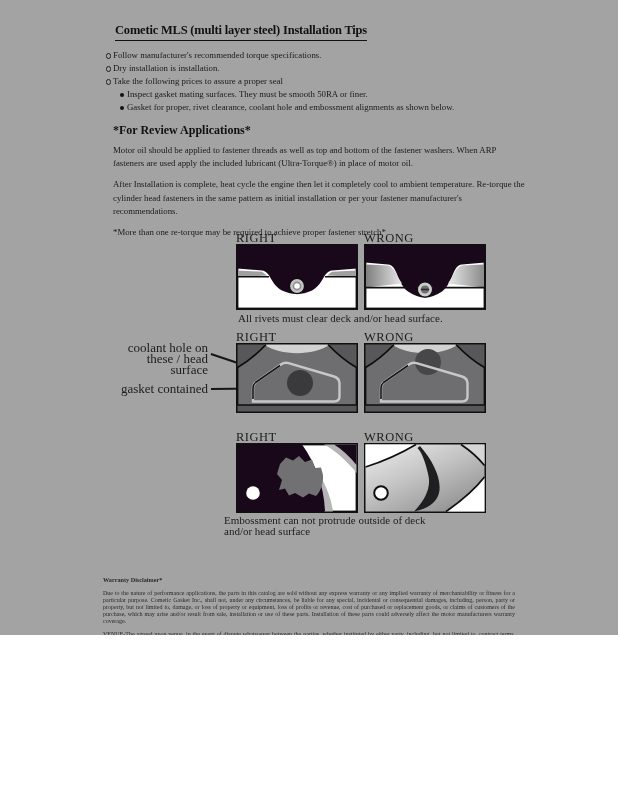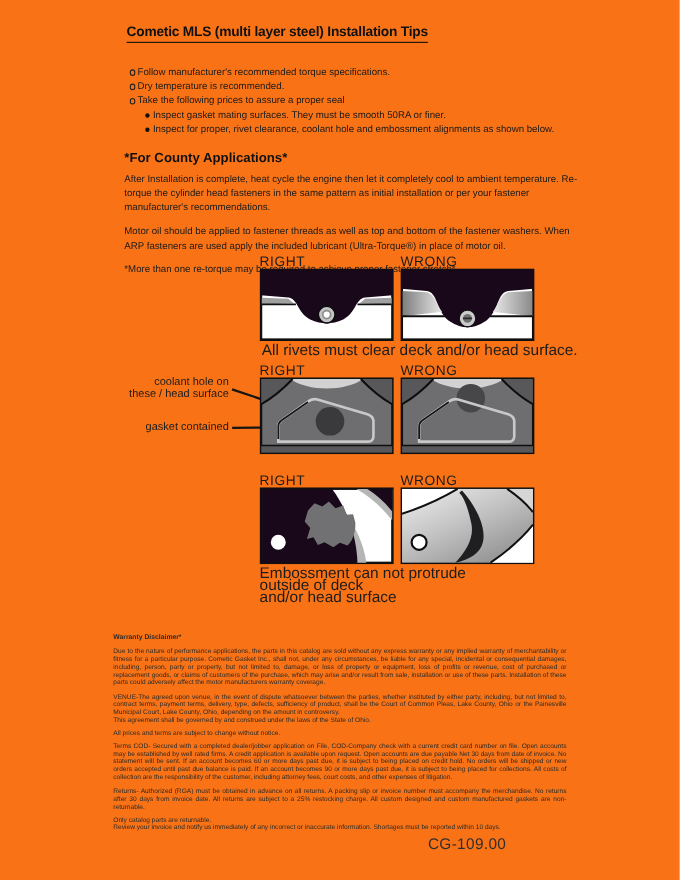--- a/index.html
+++ b/index.html
@@ -1,54 +1,54 @@
 <!DOCTYPE html>
 <html><head>
 <meta charset="utf-8">
 <style>
   html,body{margin:0;padding:0;background:#fff;}
-  .page{position:relative;width:618px;height:800px;background:#f97316;overflow:hidden;
-        font-family:Liberation Sans, sans-serif;color:#1a1a1a;}
+  .page{position:relative;width:618px;height:635px;background:#a3a3a3;overflow:hidden;
+        font-family:Liberation Serif, serif;color:#1a1a1a;}
   .upper{position:absolute;left:113px;top:20px;width:414px;}
   .pg-title{font-size:12.5px;font-weight:bold;letter-spacing:-0.2px;display:inline-block;
         border-bottom:1.6px solid #111;padding-bottom:2px;margin:0 0 8px 2px;color:#111;}
-  .tips{list-style:none;margin:12px;padding:0;font-size:8.8px;line-height:13px;}
+  .tips{list-style:none;margin:0;padding:0;font-size:8.8px;line-height:13px;}
   .tips li{position:relative;}
   .tips li.sub{margin-left:14px;}
   .mk-o{position:absolute;left:-7px;top:4.2px;width:3.4px;height:3.4px;border:1px solid #222;border-radius:50%;}
   .mk-f{position:absolute;left:-7px;top:4.6px;width:4px;height:4px;background:#111;border-radius:50%;}
   .diesel-h{font-size:12px;font-weight:bold;margin:9px 0 6px 0;color:#111;}
   .upper p{font-size:8.8px;line-height:13.2px;margin:0 0 8px 0;}
   .dg-label{position:absolute;width:122px;font-size:12.5px;letter-spacing:0.5px;color:#1c1c1c;}
   .panel{position:absolute;display:block;}
-  .dg-caption{position:absolute;font-size:14px;line-height:11px;color:#1c1c1c;white-space:pre-line;}
-  .anno{position:absolute;font-size:10px;line-height:11px;text-align:right;color:#1c1c1c;}
+  .dg-caption{position:absolute;font-size:11px;line-height:11px;color:#1c1c1c;white-space:pre-line;}
+  .anno{position:absolute;font-size:13px;line-height:11px;text-align:right;color:#1c1c1c;}
   .leader{position:absolute;height:1.5px;background:#161616;transform-origin:0 50%;}
   .legal{position:absolute;left:103px;top:576px;width:412px;font-size:6px;line-height:7.1px;color:#2a2a2a;}
   .legal-h{font-weight:bold;font-size:6.2px;margin:0 0 7px 0;}
   .lp{margin:0 0 5px 0;white-space:pre-line;text-align:justify;}
   .footer-code{position:absolute;left:389px;top:759px;font-size:14px;letter-spacing:0.3px;color:#2e2e2e;}
 </style>
 </head>
 <body>
 
 <div class="page">
 
   <div class="upper">
     <h1 class="pg-title">Cometic MLS (multi layer steel) Installation Tips</h1>
     <ul class="tips">
       <li><span class="mk-o"></span><span>Follow manufacturer's recommended torque specifications.</span></li>
-      <li><span class="mk-o"></span><span>Dry temperature is recommended.</span></li>
+      <li><span class="mk-o"></span><span>Dry installation is installation.</span></li>
       <li><span class="mk-o"></span><span>Take the following prices to assure a proper seal</span></li>
       <li class="sub"><span class="mk-f"></span><span>Inspect gasket mating surfaces.  They must be smooth 50RA or finer.</span></li>
-      <li class="sub"><span class="mk-f"></span><span>Inspect for proper, rivet clearance, coolant hole and embossment alignments as shown below.</span></li>
+      <li class="sub"><span class="mk-f"></span><span>Gasket for proper, rivet clearance, coolant hole and embossment alignments as shown below.</span></li>
     </ul>
-    <h2 class="diesel-h">*For County Applications*</h2>
+    <h2 class="diesel-h">*For Review Applications*</h2>
+    <p>Motor oil should be applied to fastener threads as well as top and bottom of the fastener washers. When ARP fasteners are used apply the included lubricant (Ultra-Torque®) in place of motor oil.</p>
     <p>After Installation is complete, heat cycle the engine then let it completely cool to ambient temperature. Re-torque the cylinder head fasteners in the same pattern as initial installation or per your fastener manufacturer's recommendations.</p>
-    <p>Motor oil should be applied to fastener threads as well as top and bottom of the fastener washers. When ARP fasteners are used apply the included lubricant (Ultra-Torque®) in place of motor oil.</p>
     <p>*More than one re-torque may be required to achieve proper fastener stretch*</p>
   </div>
 
   <div class="dg-label" style="left:236px;top:231px">RIGHT</div>
   <div class="dg-label" style="left:364px;top:231px">WRONG</div>
 
   <svg class="panel" style="left:236px;top:244px" width="122" height="66" viewBox="0 0 122 66">
     <rect x="1.2" y="1.2" width="119.6" height="63.6" fill="#ffffff" stroke="#101010" stroke-width="2.4"></rect>
     <path fill="#18081a" d="M1,1 H121 V24.5 L96,26.5 C87,27.5 88,40 76,46.5 Q68,50 61,50 Q54,50 46,46.5 C34,40 35,27.5 26,26.5 L1,24.5 Z"></path>
     <path fill="#a0a0a0" d="M2,26.6 L26,27.7 L31,31.6 L2,32.8 Z"></path>
@@ -147,21 +147,21 @@
     <path fill="#ffffff" d="M1.5,1.5 H52 C36,11 19,18.5 1.5,24 Z"></path>
     <path fill="none" stroke="#101010" stroke-width="1.8" d="M1.5,24 C19,18.5 36,11 52,1.5"></path>
     <path fill="#ffffff" d="M120.5,34 V68.5 H82 C98,57.5 111,46 120.5,34 Z"></path>
     <path fill="none" stroke="#101010" stroke-width="1.8" d="M82,68.5 C98,57.5 111,46 120.5,34"></path>
     <path fill="#d6d6d6" d="M97,1.5 H120.5 V22.5 C114,14.5 106,7.5 97,1.5 Z"></path>
     <path fill="none" stroke="#101010" stroke-width="1.8" d="M97,1.5 C106,7.5 114,14.5 120.5,22.5"></path>
     <path fill="#1f1f22" d="M56,3 C70,19 78,37 75,50 C72.5,60 63,66 50,68.5 C61,57 67,45 64.5,33 C62,21 58.5,10 53.5,5 Z"></path>
     <circle cx="17" cy="50" r="6.8" fill="#ffffff" stroke="#101010" stroke-width="2"></circle>
   </svg>
 
-  <div class="dg-caption" style="left:236px;top:515px;width:230px">Embossment can not protrude outside of deck
+  <div class="dg-caption" style="left:224px;top:515px;width:230px">Embossment can not protrude outside of deck
 and/or head surface</div>
 
   <div class="legal">
     <div class="legal-h">Warranty Disclaimer*</div>
     <p class="lp">Due to the nature of performance applications, the parts in this catalog are sold without any express warranty or any implied warranty of merchantability or fitness for a particular purpose.  Cometic Gasket Inc., shall not, under any circumstances, be liable for any special, incidental or consequential damages, including, person, party or property, but not limited to, damage, or loss of property or equipment, loss of profits or revenue, cost of purchased or replacement goods, or claims of customers of the purchase, which may arise and/or result from sale, installation or use of these parts.  Installation of these parts could adversely affect the motor manufacturers warranty coverage.</p>
     <p class="lp">VENUE-The agreed upon venue, in the event of dispute whatsoever between the parties, whether instituted by either party, including, but not limited to, contract terms, payment terms, delivery, type, defects, sufficiency of product, shall be the Court of Common Pleas, Lake County, Ohio or the Painesville Municipal Court, Lake County, Ohio, depending on the amount in controversy.
 This agreement shall be governed by and construed under the laws of the State of Ohio.</p>
     <p class="lp">All prices and terms are subject to change without notice.</p>
     <p class="lp">Terms COD- Secured with a completed dealer/jobber application on File, COD-Company check with a current credit card number on file.  Open accounts may be established by well rated firms.  A credit application is available upon request.  Open accounts are due payable Net 30 days from date of invoice.  No statement will be sent.  If an account becomes 60 or more days past due, it is subject to being placed on credit hold.  No orders will be shipped or new orders accepted until past due balance is paid.  If an account becomes 90 or more days past due, it is subject to being placed for collections.  All costs of collection are the responsibility of the customer, including attorney fees, court costs, and other expenses of litigation.</p>
     <p class="lp">Returns- Authorized (RGA) must be obtained in advance on all returns.  A packing slip or invoice number must accompany the merchandise.  No returns after 30 days from invoice date.  All returns are subject to a 25% restocking charge.  All custom designed and custom manufactured gaskets are non-returnable.</p>

